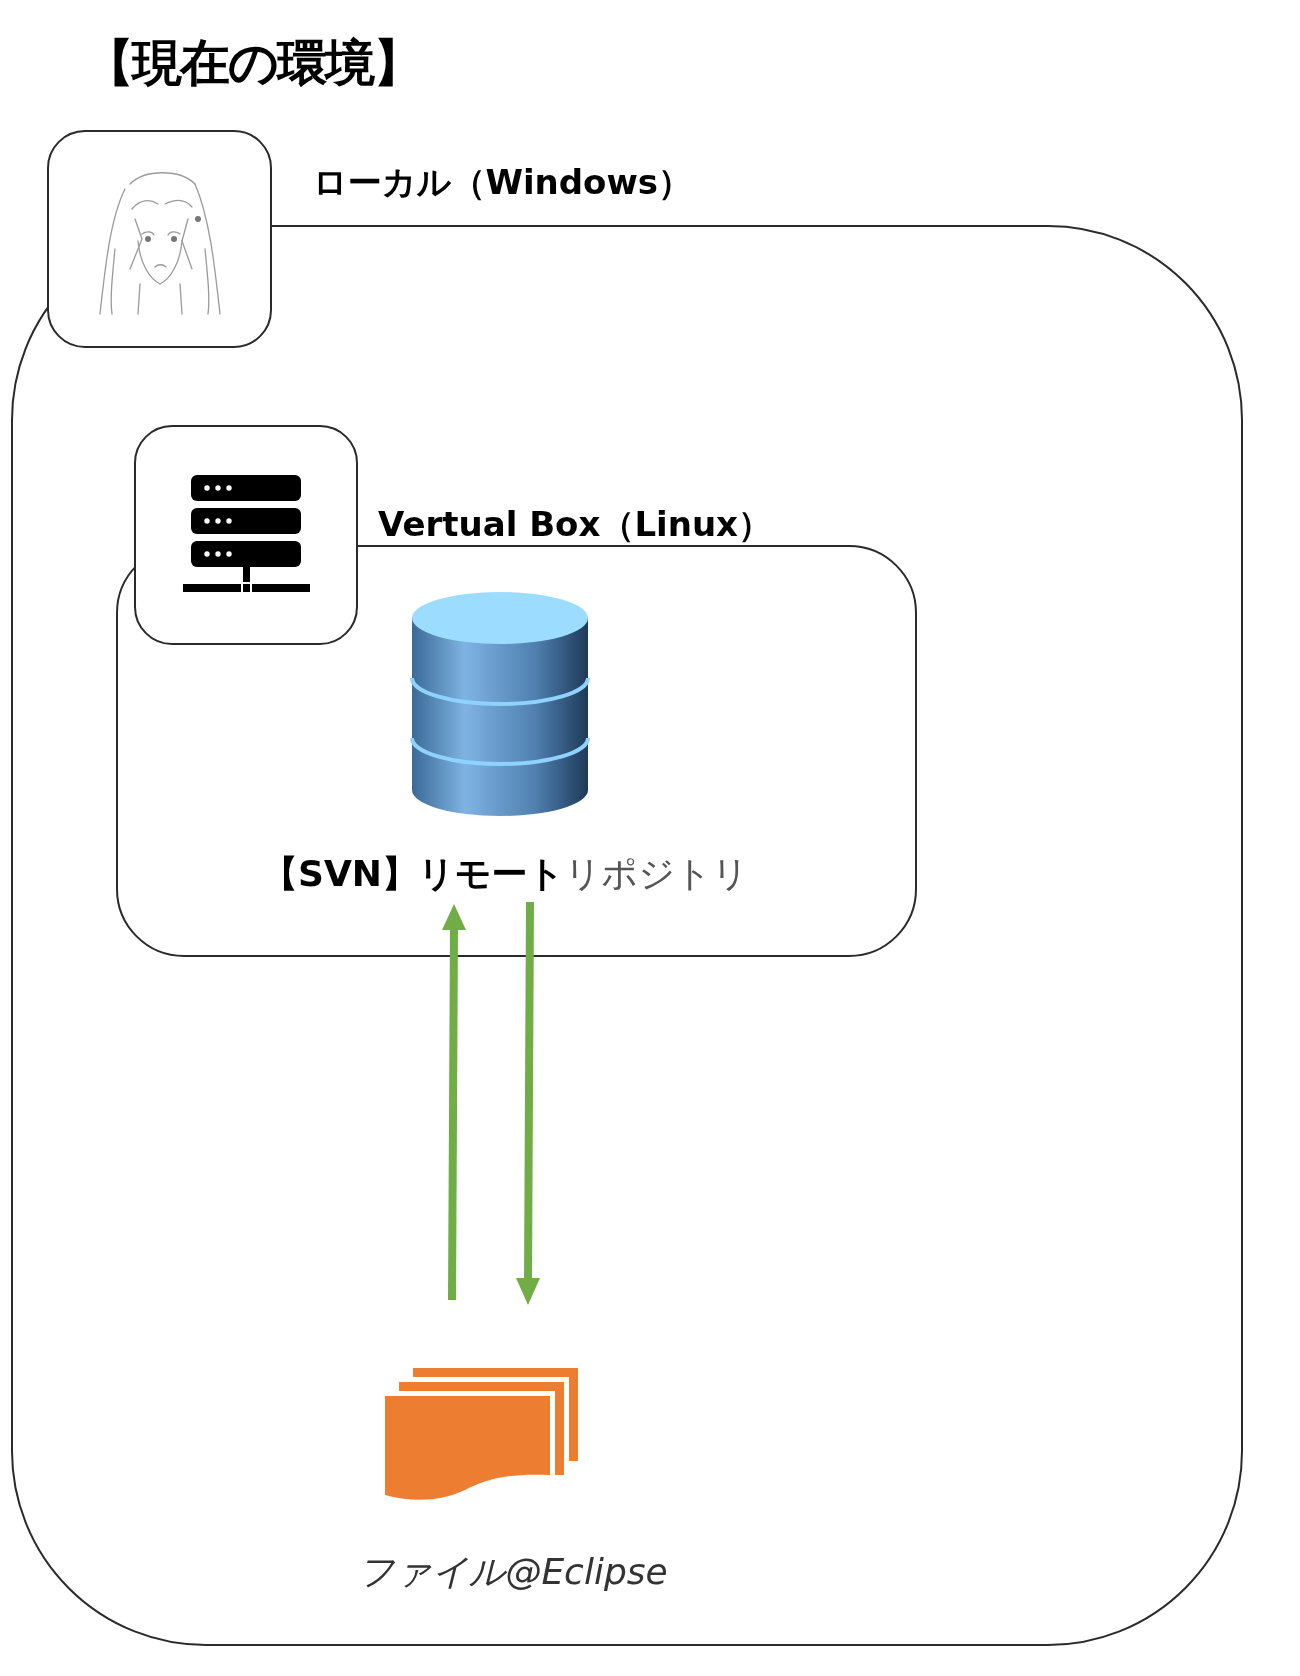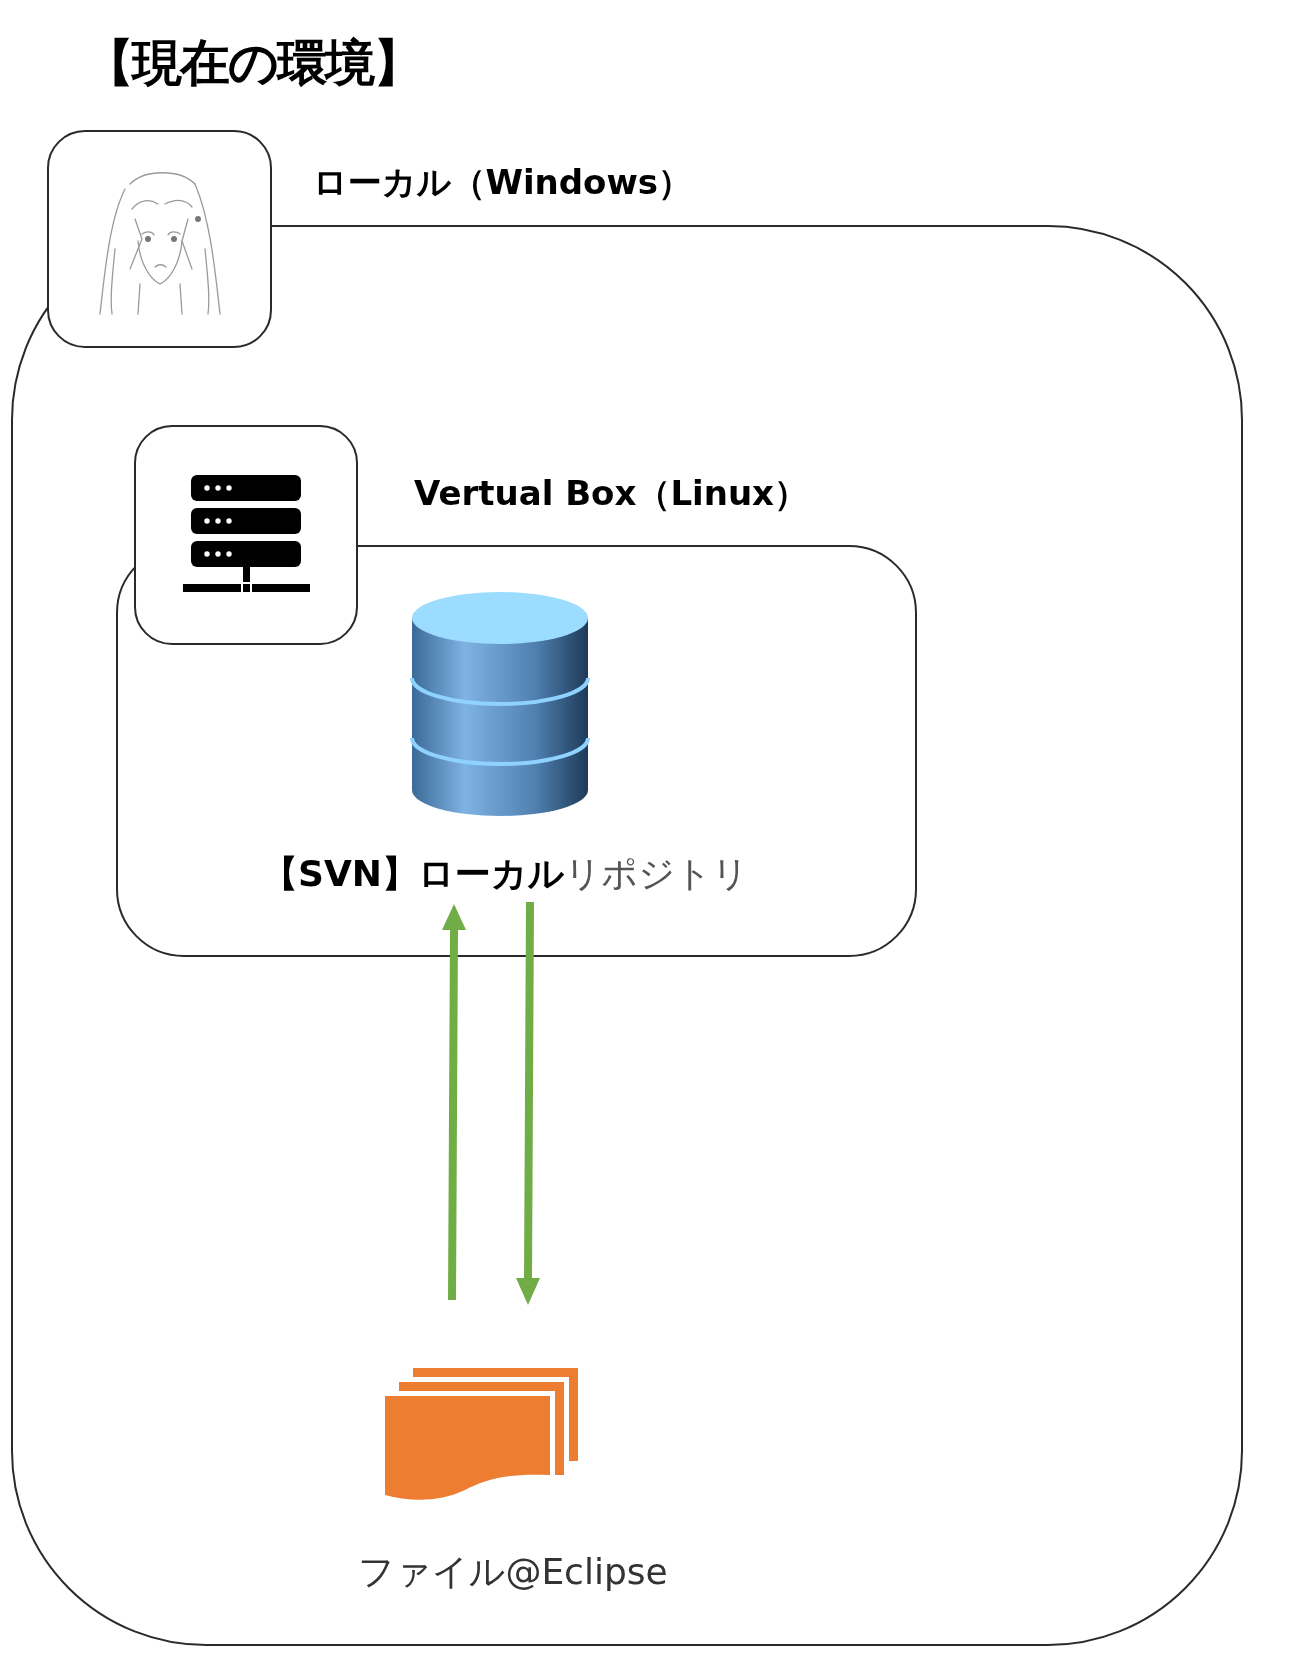--- a/index.html
+++ b/index.html
@@ -10,25 +10,25 @@
     .outer-box { left: 11px; top: 225px; width: 1232px; height: 1421px;
                  border: 2px solid #2a2a2a; border-radius: 195px; box-sizing: border-box; background: #fff; }
     .inner-box { left: 116px; top: 545px; width: 801px; height: 412px;
                  border: 2px solid #2a2a2a; border-radius: 68px; box-sizing: border-box; background: #fff; }
     .icon-box { border: 2px solid #2a2a2a; border-radius: 38px; background: #fff; box-sizing: border-box;
                 display: flex; align-items: center; justify-content: center; }
     .avatar-box { left: 47px; top: 130px; width: 225px; height: 218px; }
     .server-box { left: 134px; top: 425px; width: 224px; height: 220px; }
     .label { font-weight: bold; font-size: 34px; white-space: nowrap; }
     .local-label { left: 292px; top: 160px; margin-left: 21px; }
-    .vbox-label { left: 378px; top: 471px; margin-left: 36px; }
+    .vbox-label { left: 378px; top: 502px; }
     .svn-label { left: 262px; top: 850px; font-size: 36px; white-space: nowrap; }
     .svn-label .bold { font-weight: bold; }
     .svn-label .light { font-weight: normal; color: #555; }
-    .file-label { left: 358px; top: 1548px; font-size: 36px; color: #333; white-space: nowrap; }
+    .file-label { left: 358px; top: 1548px; font-size: 36px; color: #333; white-space: nowrap; font-style: italic; }
     svg { display: block; }
   </style>
 </head>
 <body>
 
 <div class="abs title">【現在の環境】</div>
 
 <div class="abs outer-box"></div>
 
 <div class="abs icon-box avatar-box">
@@ -98,21 +98,21 @@
       </linearGradient>
     </defs>
     <path d="M2 28 L2 200 A88 26 0 0 0 178 200 L178 28 Z" fill="url(#cylGrad)"></path>
     <path d="M2 88 A88 26 0 0 0 178 88" fill="none" stroke="#8fd2ff" stroke-width="4"></path>
     <path d="M2 148 A88 26 0 0 0 178 148" fill="none" stroke="#8fd2ff" stroke-width="4"></path>
     <ellipse cx="90" cy="28" rx="88" ry="26" fill="#9bdcff"></ellipse>
   </svg>
 </div>
 
 <div class="abs svn-label">
-  <span class="bold">【SVN】ローカル</span><span class="light">リポジトリ</span>
+  <span class="bold">【SVN】リモート</span><span class="light">リポジトリ</span>
 </div>
 
 <svg class="abs" style="left:430px; top:900px;" width="120" height="430" viewBox="0 0 120 430">
   <g>
     <line x1="22" y1="400" x2="24" y2="28" stroke="#70ad47" stroke-width="8"></line>
     <polygon points="24,4 12,30 36,30" fill="#70ad47"></polygon>
   </g>
   <g>
     <line x1="100" y1="2" x2="98" y2="380" stroke="#70ad47" stroke-width="8"></line>
     <polygon points="98,405 86,378 110,378" fill="#70ad47"></polygon>

